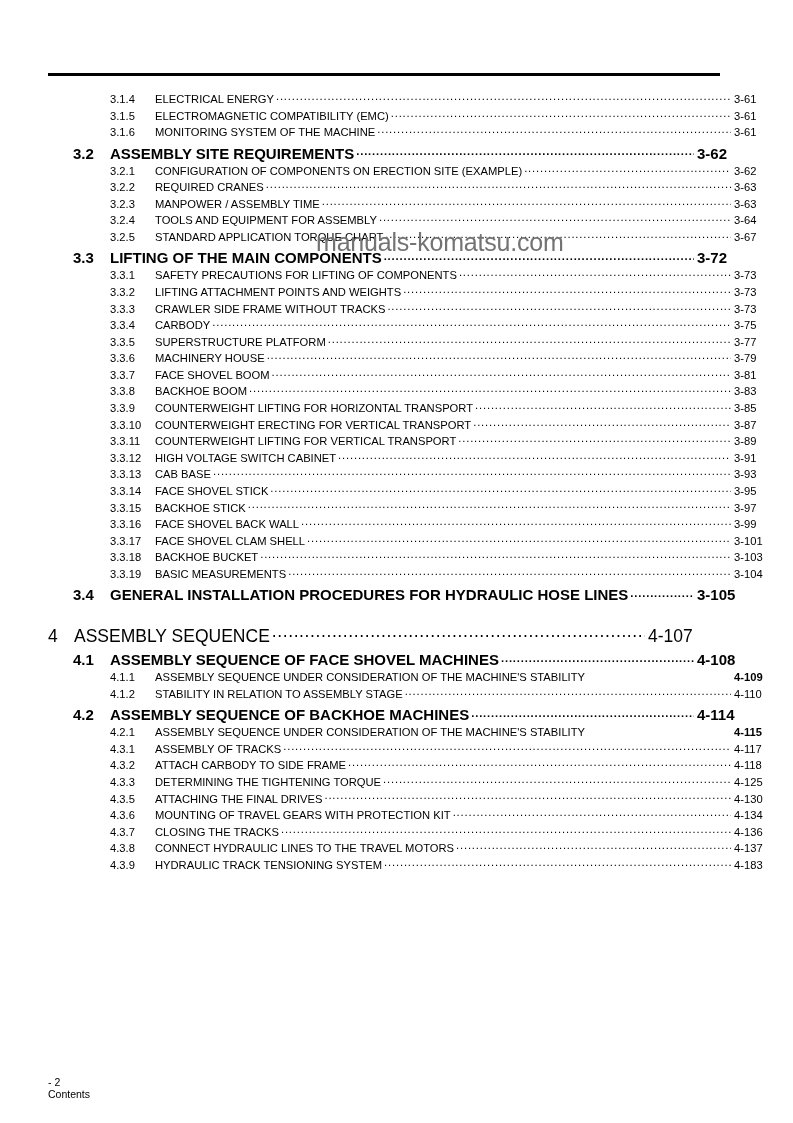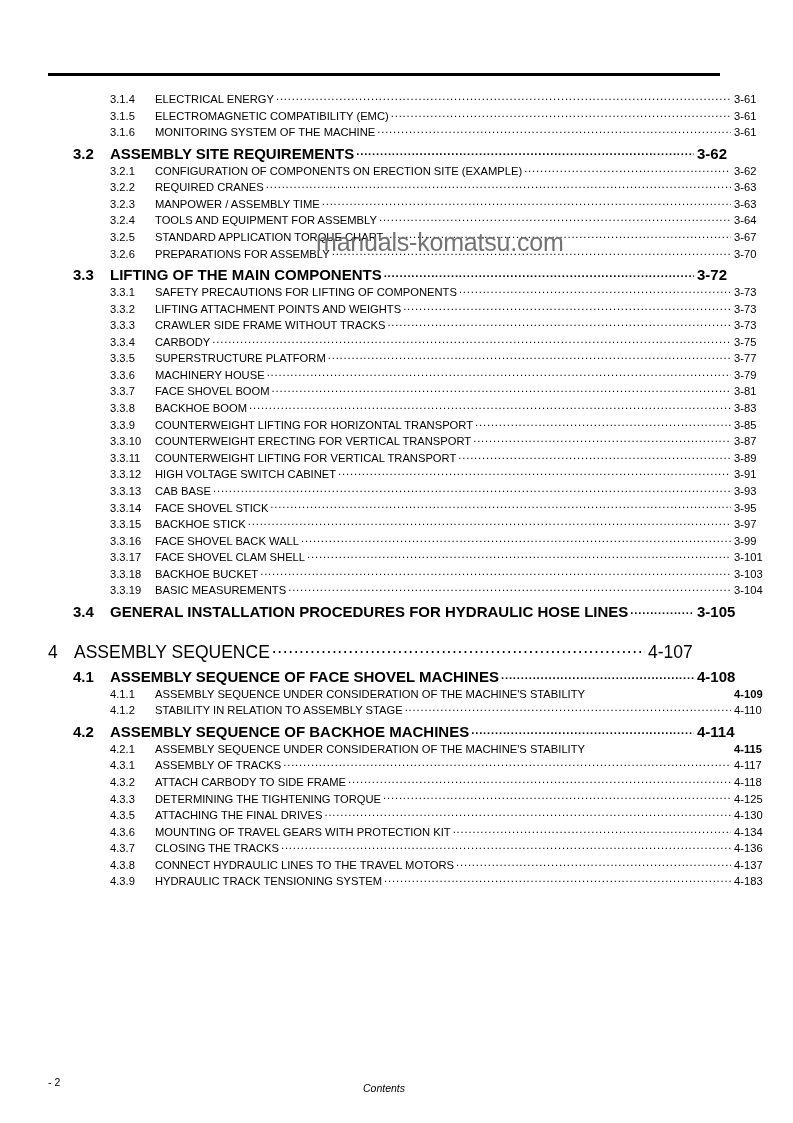--- a/index.html
+++ b/index.html
@@ -141,23 +141,22 @@
   }
   .footer-left {
     position: absolute;
     left: 0;
     top: 0;
   }
   .footer-center {
     position: absolute;
     left: 0;
     right: 0;
-    top: 6px;
-    text-align: center;
-    font-style: italic;
+    top: 12px;
+    text-align: left;
   }
 </style>
 </head>
 <body>
 
 <div class="page">
 
   <div class="header-rule"></div>
 
   <div class="toc">
@@ -207,26 +206,20 @@
         <span class="toc-num">3.2.4</span>
         <span class="toc-title">TOOLS AND EQUIPMENT FOR ASSEMBLY</span>
         <span class="toc-leader"></span>
         <span class="toc-page">3-64</span>
       </div>
       <div class="toc-entry lvl3">
         <span class="toc-num">3.2.5</span>
         <span class="toc-title">STANDARD APPLICATION TORQUE CHART</span>
         <span class="toc-leader"></span>
         <span class="toc-page">3-67</span>
-      </div>
-      <div class="toc-entry lvl3">
-        <span class="toc-num">3.2.6</span>
-        <span class="toc-title">PREPARATIONS FOR ASSEMBLY</span>
-        <span class="toc-leader"></span>
-        <span class="toc-page">3-70</span>
       </div>
       <div class="toc-entry lvl2">
         <span class="toc-num">3.3</span>
         <span class="toc-title">LIFTING OF THE MAIN COMPONENTS</span>
         <span class="toc-leader"></span>
         <span class="toc-page">3-72</span>
       </div>
       <div class="toc-entry lvl3">
         <span class="toc-num">3.3.1</span>
         <span class="toc-title">SAFETY PRECAUTIONS FOR LIFTING OF COMPONENTS</span>

